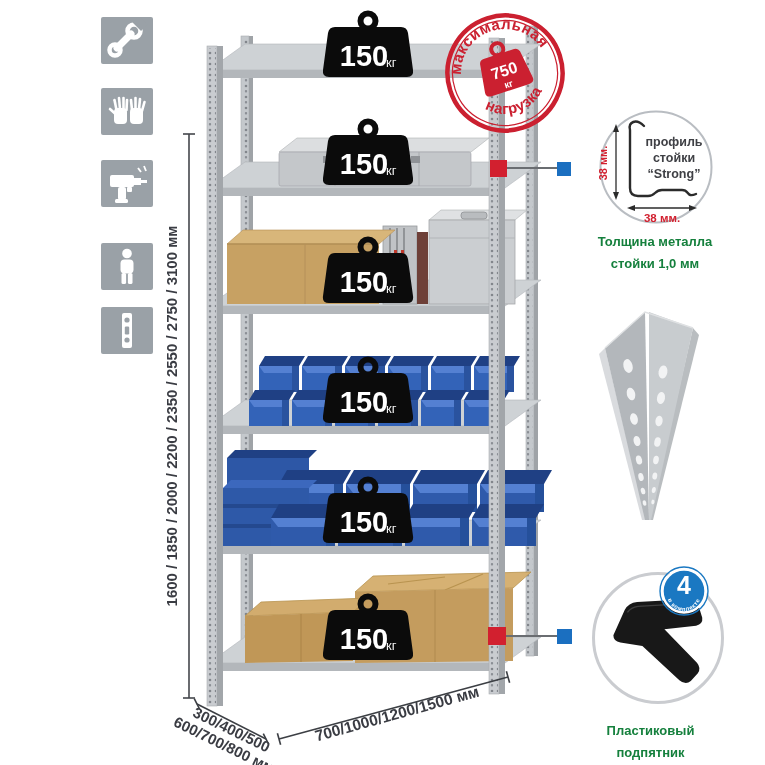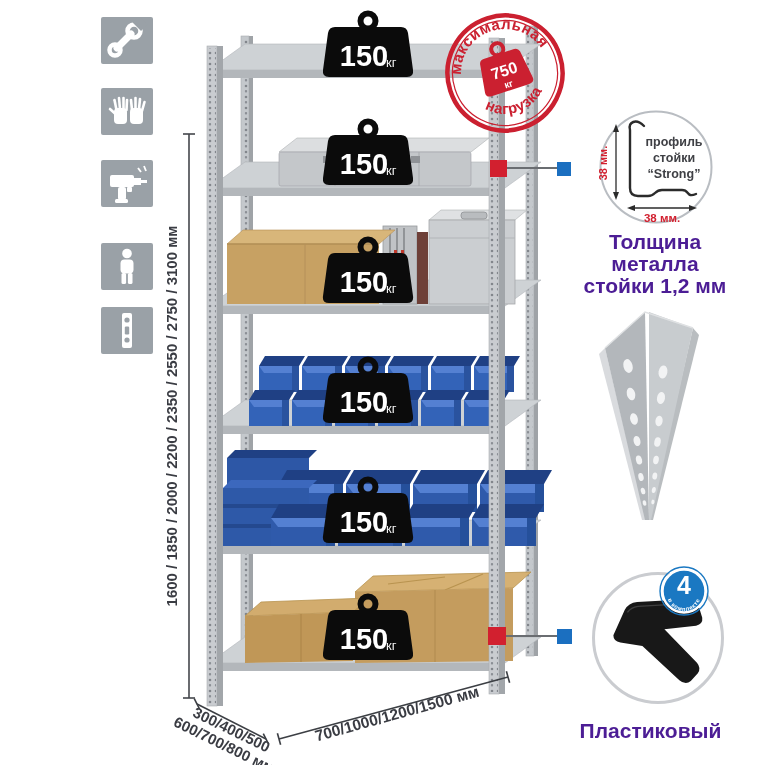--- a/index.html
+++ b/index.html
@@ -14,22 +14,22 @@
   .dim-label.depth { font-size:15px; text-align:center; line-height:17px;
                      transform:translate(-50%,-50%) rotate(26deg); }
   .dim-label.width { font-size:15.5px; transform:translate(-50%,-50%) rotate(-15.5deg); }
   
   .weight { position:absolute; left:322px; width:92px; height:70px; z-index:5; }
   
   .sq { position:absolute; z-index:6; }
   .sq.red  { background:#d2202f; }
   .sq.blue { background:#1b6fc0; }
   
-  .caption { position:absolute; text-align:center; color:#4c1d95; font-weight:700;
-             font-size:21px; line-height:22px; z-index:4; }
+  .caption { position:absolute; text-align:center; color:#15803d; font-weight:700;
+             font-size:13px; line-height:22px; z-index:4; }
   svg { display:block; }
   .layer { position:absolute; left:0; top:0; }
 </style>
 </head>
 <body>
 
 <svg class="layer" style="left:183px; top:6px; z-index:1" width="372" height="712" viewBox="0 0 372 712">
   <defs>
     <pattern id="perf" width="6" height="11" patternUnits="userSpaceOnUse">
       <circle cx="3" cy="3" r="1.3" fill="#82868c"></circle>
@@ -336,21 +336,21 @@
     <polygon points="107,102 99,99 99,105" fill="#2b2b2b"></polygon>
     <text x="17" y="57" transform="rotate(-90 17 57)" text-anchor="middle" font-size="11" font-weight="bold" fill="#d2202f">38 мм.</text>
     <text x="72" y="116" text-anchor="middle" font-size="11.5" font-weight="bold" fill="#d2202f">38 мм.</text>
     <text x="84" y="40" text-anchor="middle" font-size="12.5" font-weight="600" fill="#3f4045">профиль</text>
     <text x="84" y="56" text-anchor="middle" font-size="12.5" font-weight="600" fill="#3f4045">стойки</text>
     <text x="84" y="72" text-anchor="middle" font-size="12.5" font-weight="600" fill="#3f4045">“Strong”</text>
   </svg>
 </div>
 <div class="caption" style="left:572px; top:231px; width:166px">
   <div>Толщина металла</div>
-  <div>стойки 1,2 мм</div>
+  <div>стойки 1,0 мм</div>
 </div>
 
 <div class="abs" style="left:597px; top:302px; z-index:3">
   <svg width="104" height="225" viewBox="0 0 104 225">
     <polygon points="2,52 8,46 49,218 45,218" fill="#d9dbde"></polygon>
     <polygon points="96,26 102,33 56,218 52,218" fill="#b9bdc0"></polygon>
     <polygon points="8,46 48,10 52,218 48,218" fill="#b3b7bb"></polygon>
     <polygon points="52,10 96,26 54,218 52,218" fill="#c8cccf"></polygon>
     <path d="M8,46 L48,10 L96,26" fill="none" stroke="#dfe1e3" stroke-width="1.5"></path>
     <g fill="#f2f3f4">
@@ -391,13 +391,14 @@
     <circle cx="26" cy="26" r="24" fill="none" stroke="#1a78c2" stroke-width="1.4"></circle>
     <circle cx="26" cy="26" r="21.5" fill="#1a78c2" stroke="#ffffff" stroke-width="2.4"></circle>
     <text x="26" y="29" text-anchor="middle" font-size="25" font-weight="bold" fill="#ffffff">4</text>
     <text font-size="5.8" font-weight="bold" fill="#ffffff" letter-spacing="0.6">
       <textPath href="#bdgArc" startOffset="50%" text-anchor="middle">в комплекте</textPath>
     </text>
   </svg>
 </div>
 <div class="caption" style="left:573px; top:720px; width:155px">
   <div>Пластиковый</div>
+  <div>подпятник</div>
 </div>
 
 </body></html>

